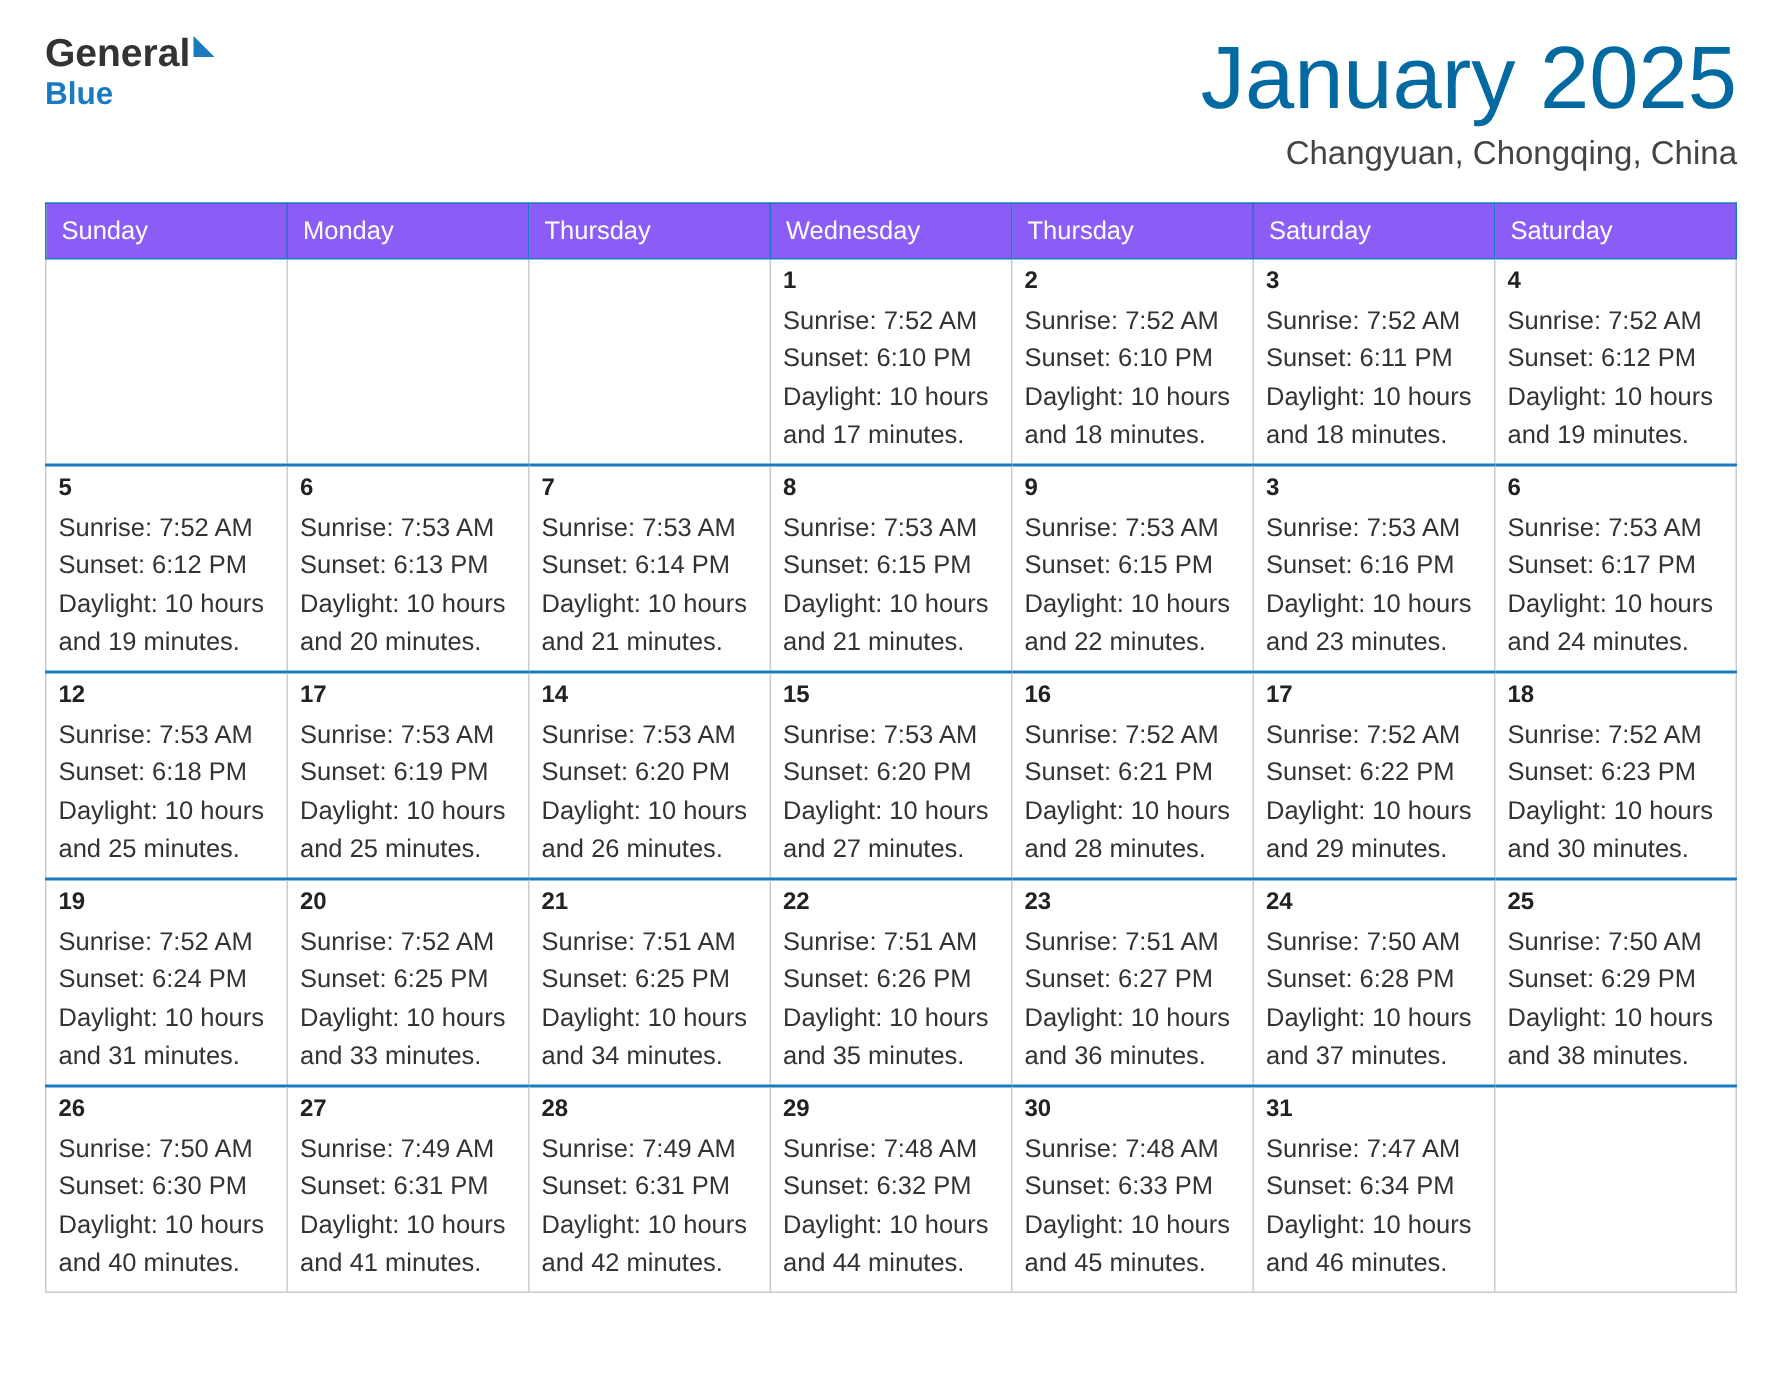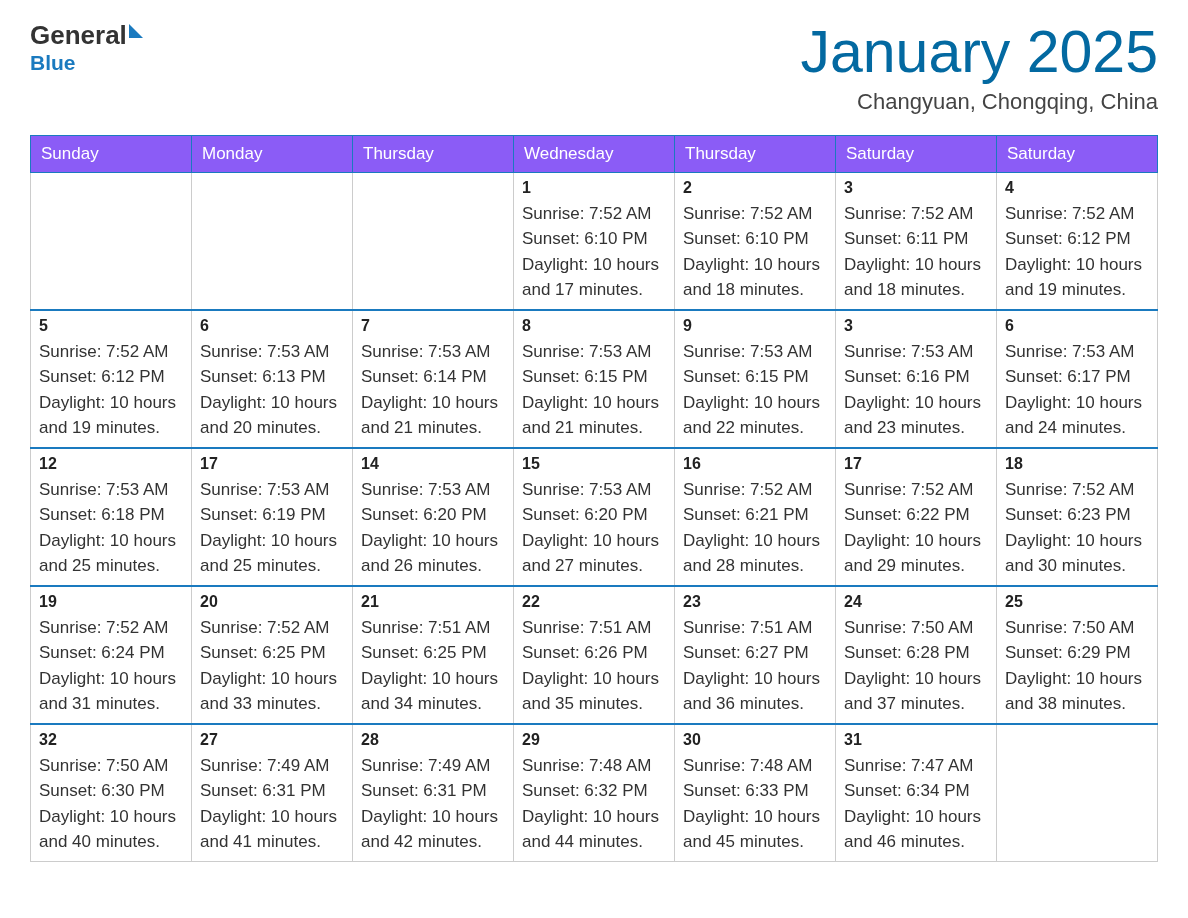--- a/index.html
+++ b/index.html
@@ -246,21 +246,21 @@
           <span class="day-number">24</span>
           <div class="day-info">Sunrise: 7:50 AM<br>Sunset: 6:28 PM<br>Daylight: 10 hours<br>and 37 minutes.</div>
         </td>
         <td>
           <span class="day-number">25</span>
           <div class="day-info">Sunrise: 7:50 AM<br>Sunset: 6:29 PM<br>Daylight: 10 hours<br>and 38 minutes.</div>
         </td>
       </tr>
       <tr>
         <td>
-          <span class="day-number">32</span>
+          <span class="day-number">26</span>
           <div class="day-info">Sunrise: 7:50 AM<br>Sunset: 6:30 PM<br>Daylight: 10 hours<br>and 40 minutes.</div>
         </td>
         <td>
           <span class="day-number">27</span>
           <div class="day-info">Sunrise: 7:49 AM<br>Sunset: 6:31 PM<br>Daylight: 10 hours<br>and 41 minutes.</div>
         </td>
         <td>
           <span class="day-number">28</span>
           <div class="day-info">Sunrise: 7:49 AM<br>Sunset: 6:31 PM<br>Daylight: 10 hours<br>and 42 minutes.</div>
         </td>

